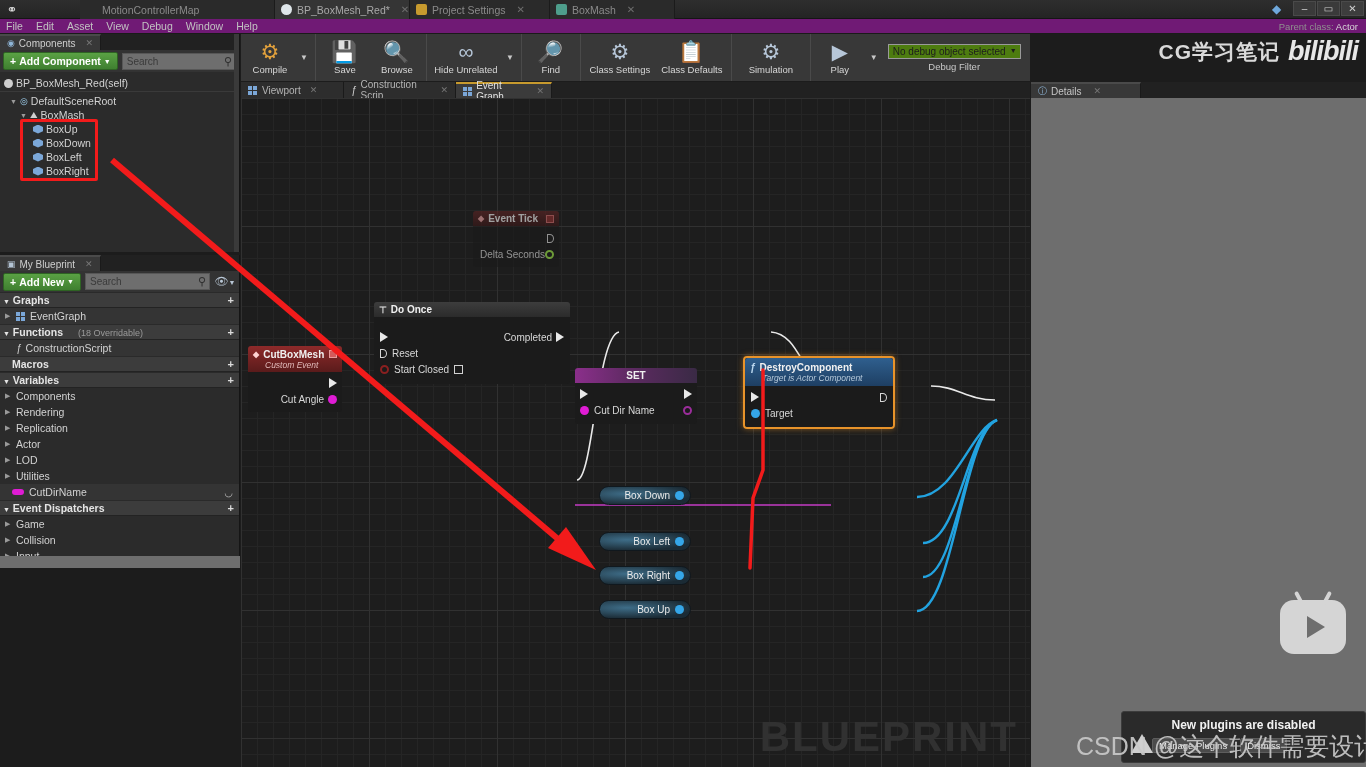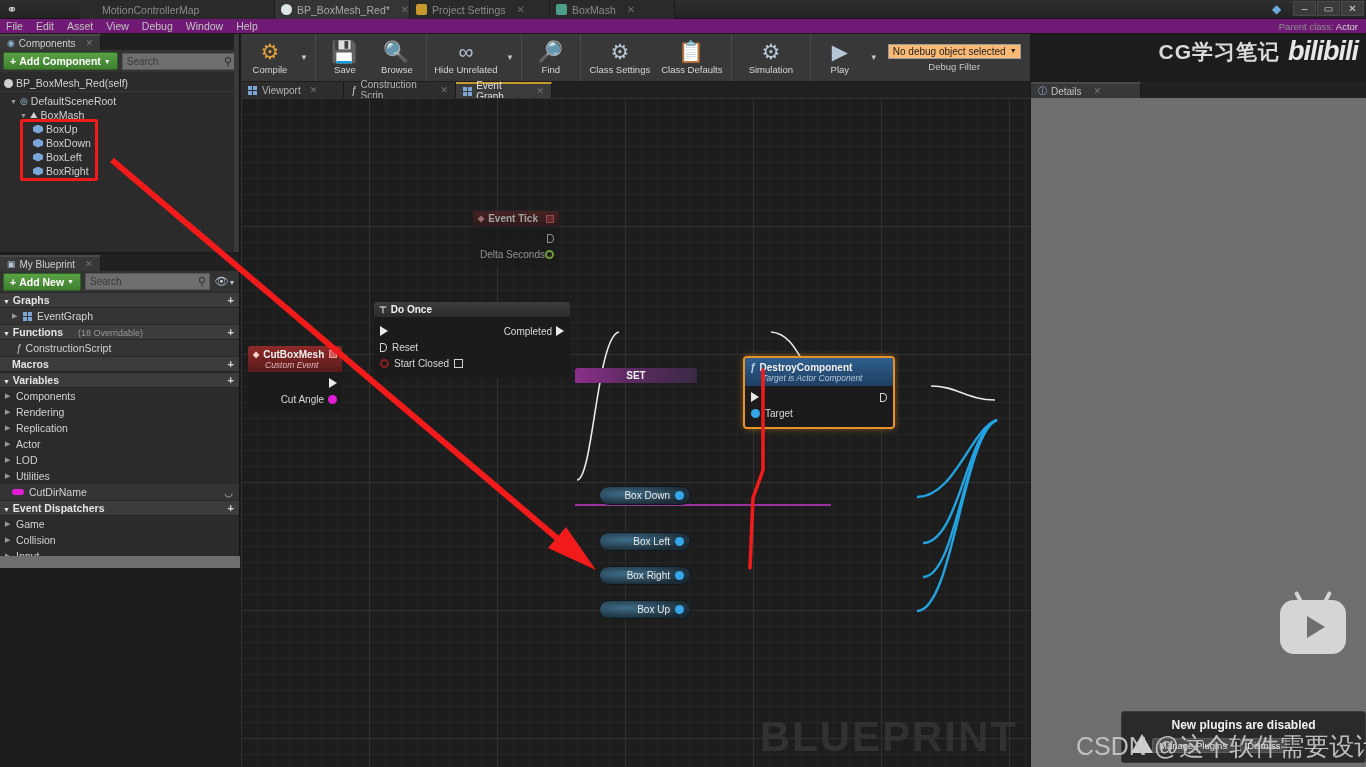--- a/index.html
+++ b/index.html
@@ -141,21 +141,21 @@
     justify-content: center; gap: 1px; color: #d7d7d7; font-size: 9.5px;
   }
   .tb-btn.wide { width: 72px; }
   .tb-ico { font-size: 21px; line-height: 23px; color: #b6c6d8; }
   .tb-caret { display: flex; align-items: center; color: #c8c8c8; font-size: 8px; padding: 0 4px; }
   .debugfilter {
     display: flex; flex-direction: column; align-items: center;
     justify-content: center; padding: 0 6px; gap: 2px;
   }
   .ddown {
-    background: #fdba74; border: 1px solid #9a9a9a; color: #1d1d1d;
+    background: #4d7c0f; border: 1px solid #9a9a9a; color: #1d1d1d;
     font-size: 10px; padding: 1px 14px 1px 4px; position: relative; white-space: nowrap;
   }
   .ddown .c { position: absolute; right: 3px; top: 2px; font-size: 7px; }
   .dflabel { font-size: 9.5px; color: #c9c9c9; }
 
   
   #graphtabs {
     position: absolute; left: 241px; top: 82px; width: 789px; height: 16px;
     background: #212121; display: flex;
   }
@@ -422,21 +422,21 @@
         <span class="mag">⚲</span>
       </div>
       <div class="eye-btn">👁<span style="font-size:7px">▼</span></div>
     </div>
 
     <div class="mb-section">
       <span><span style="font-size:7px">▼</span>
         <span>Graphs</span></span>
       <span class="plus">+</span>
     </div>
-    <div class="mb-item light" style="padding-left:12px">
+    <div class="mb-item light" style="padding-left:5px">
       <span class="arrow">▶</span>
       <span class="graph-ico">
           <i style="left:0;top:0"></i>
           <i style="left:5px;top:0"></i>
           <i style="left:0;top:5px"></i>
           <i style="left:5px;top:5px"></i>
         </span>
       <span>EventGraph</span>
     </div>
 
@@ -667,21 +667,21 @@
           <span class="pin-dot" style="background:#e01cd5"></span>
         </div>
       </div>
     </div>
 
     <div class="node" style="left:133px;top:204px;width:196px;">
       <div class="nhead h-pure">
         <span style="color:#e2e2e2;font-size:9px">⊤</span>
         <span>Do Once</span>
       </div>
-      <div class="nbody" style="padding:6px 6px 7px">
+      <div class="nbody" style="padding:12px 6px 7px">
         <div class="prow" style="justify-content:space-between">
           <span class="pin-exec"></span>
           <span style="display:flex;align-items:center;gap:4px">
             <span>Completed</span>
             <span class="pin-exec"></span>
           </span>
         </div>
         <div class="prow" style="gap:5px">
           <span class="pin-exec hollow"></span>
           <span>Reset</span>
@@ -691,20 +691,33 @@
           <span>Start Closed</span>
           <span class="chk"></span>
         </div>
       </div>
     </div>
 
     <div class="node" style="left:334px;top:270px;width:122px;">
       <div class="nhead h-set" style="justify-content:center">
         <span>SET</span>
       </div>
+      <div class="nbody" style="padding:3px 5px 6px">
+        <div class="prow" style="justify-content:space-between">
+          <span class="pin-exec"></span>
+          <span class="pin-exec"></span>
+        </div>
+        <div class="prow" style="justify-content:space-between">
+          <span style="display:flex;align-items:center;gap:5px">
+            <span class="pin-dot" style="background:#e01cd5"></span>
+            <span>Cut Dir Name</span>
+          </span>
+          <span class="pin-ring" style="border-color:#9b2d9b"></span>
+        </div>
+      </div>
     </div>
 
     <div class="node" style="left:502px;top:258px;width:152px;border:2px solid #e8932a;box-shadow:0 0 6px rgba(232,147,42,.5)">
       <div class="nhead h-fn" style="height:28px;flex-direction:column;align-items:flex-start;justify-content:center;gap:0;padding:2px 5px">
         <div style="display:flex;align-items:center;gap:4px">
           <span style="color:#bcd8f0;font-style:italic">ƒ</span>
           <span>DestroyComponent</span>
         </div>
         <div style="font-size:8.5px;font-style:italic;font-weight:normal;color:#b6c9da;padding-left:12px">Target is Actor Component</div>
       </div>

